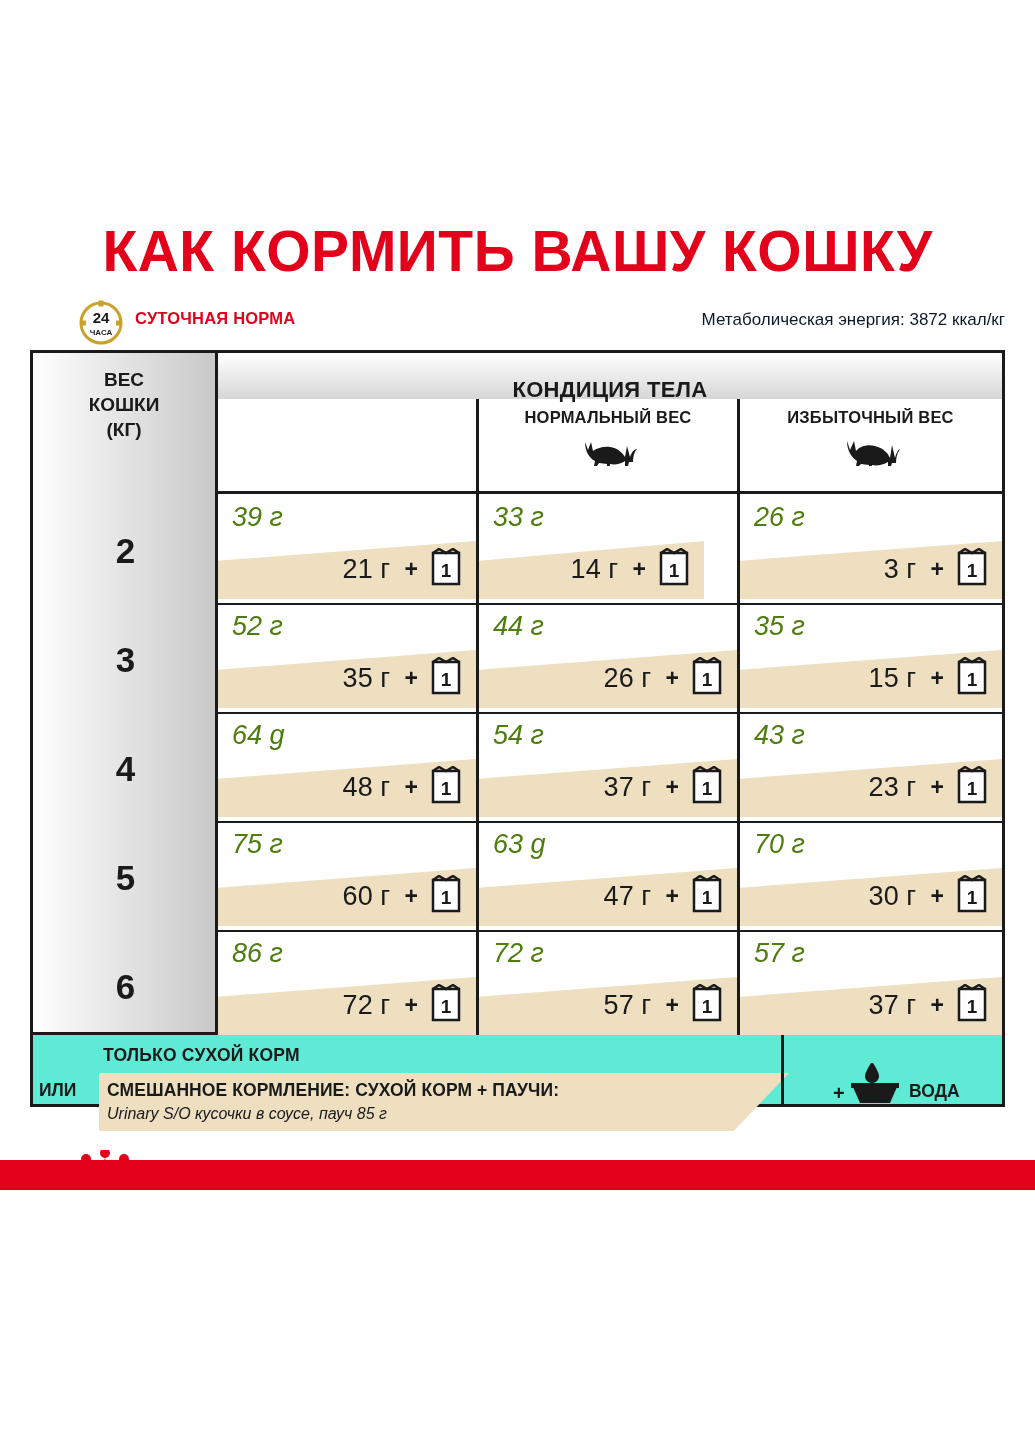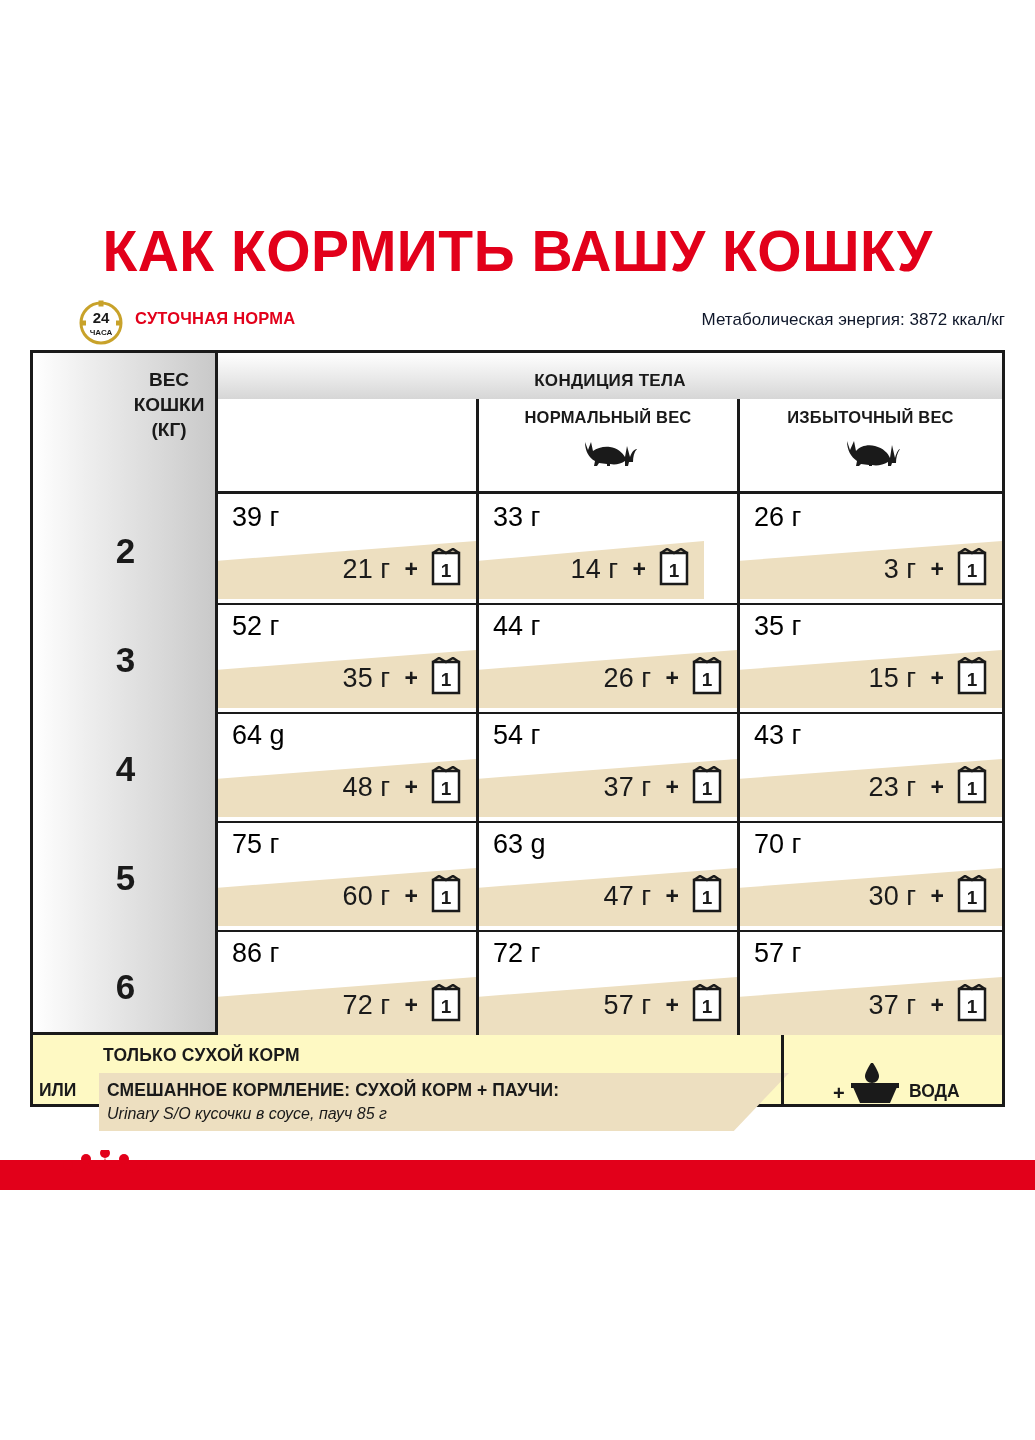--- a/index.html
+++ b/index.html
@@ -83,23 +83,23 @@
     top: 0;
     width: 100%;
     height: 46px;
     background: linear-gradient(to bottom, #ffffff 0%, #e9e9e9 55%, #d6d6d6 100%);
     border-bottom: 0px;
   }
   .body-cond-title {
     position: absolute;
     left: 185px;
     right: 0;
-    top: 18px;
+    top: 24px;
     text-align: center;
-    font-size: 17px;
+    font-size: 22px;
     font-weight: bold;
     letter-spacing: 0.3px;
   }
 
   
   .weight-col {
     position: absolute;
     left: 0;
     top: 0;
     width: 185px;
@@ -110,21 +110,20 @@
   }
   .weight-head {
     position: absolute;
     top: 14px;
     left: 0;
     width: 100%;
     text-align: center;
     font-size: 19px;
     font-weight: bold;
     line-height: 25px;
-    padding-left: 45px;
   }
   .weight-val {
     position: absolute;
     left: 0;
     width: 185px;
     text-align: center;
     font-size: 35px;
     font-weight: bold;
   }
 
@@ -188,21 +187,22 @@
   
   .cell {
     position: absolute;
     height: 109px;
   }
   .dry-val {
     position: absolute;
     left: 14px;
     top: 8px;
     font-size: 27px;
-    color: #000000;
+    color: #4d7c0f;
+    font-style: italic;
   }
   .mixband {
     position: absolute;
     left: 0;
     right: 0;
     top: 47px;
     height: 58px;
     overflow: hidden;
   }
   .mixband .slope {
@@ -240,21 +240,21 @@
   
   .legend {
     position: absolute;
     left: 30px;
     top: 1035px;
     width: 975px;
     height: 72px;
     border: 3px solid #1a1a1a;
     border-top: none;
     box-sizing: border-box;
-    background: #fef9c3;
+    background: #5eead4;
   }
   .legend-dry {
     position: absolute;
     left: 70px;
     top: 10px;
     font-size: 17.5px;
     font-weight: bold;
     letter-spacing: 0.2px;
   }
   .legend-or {

